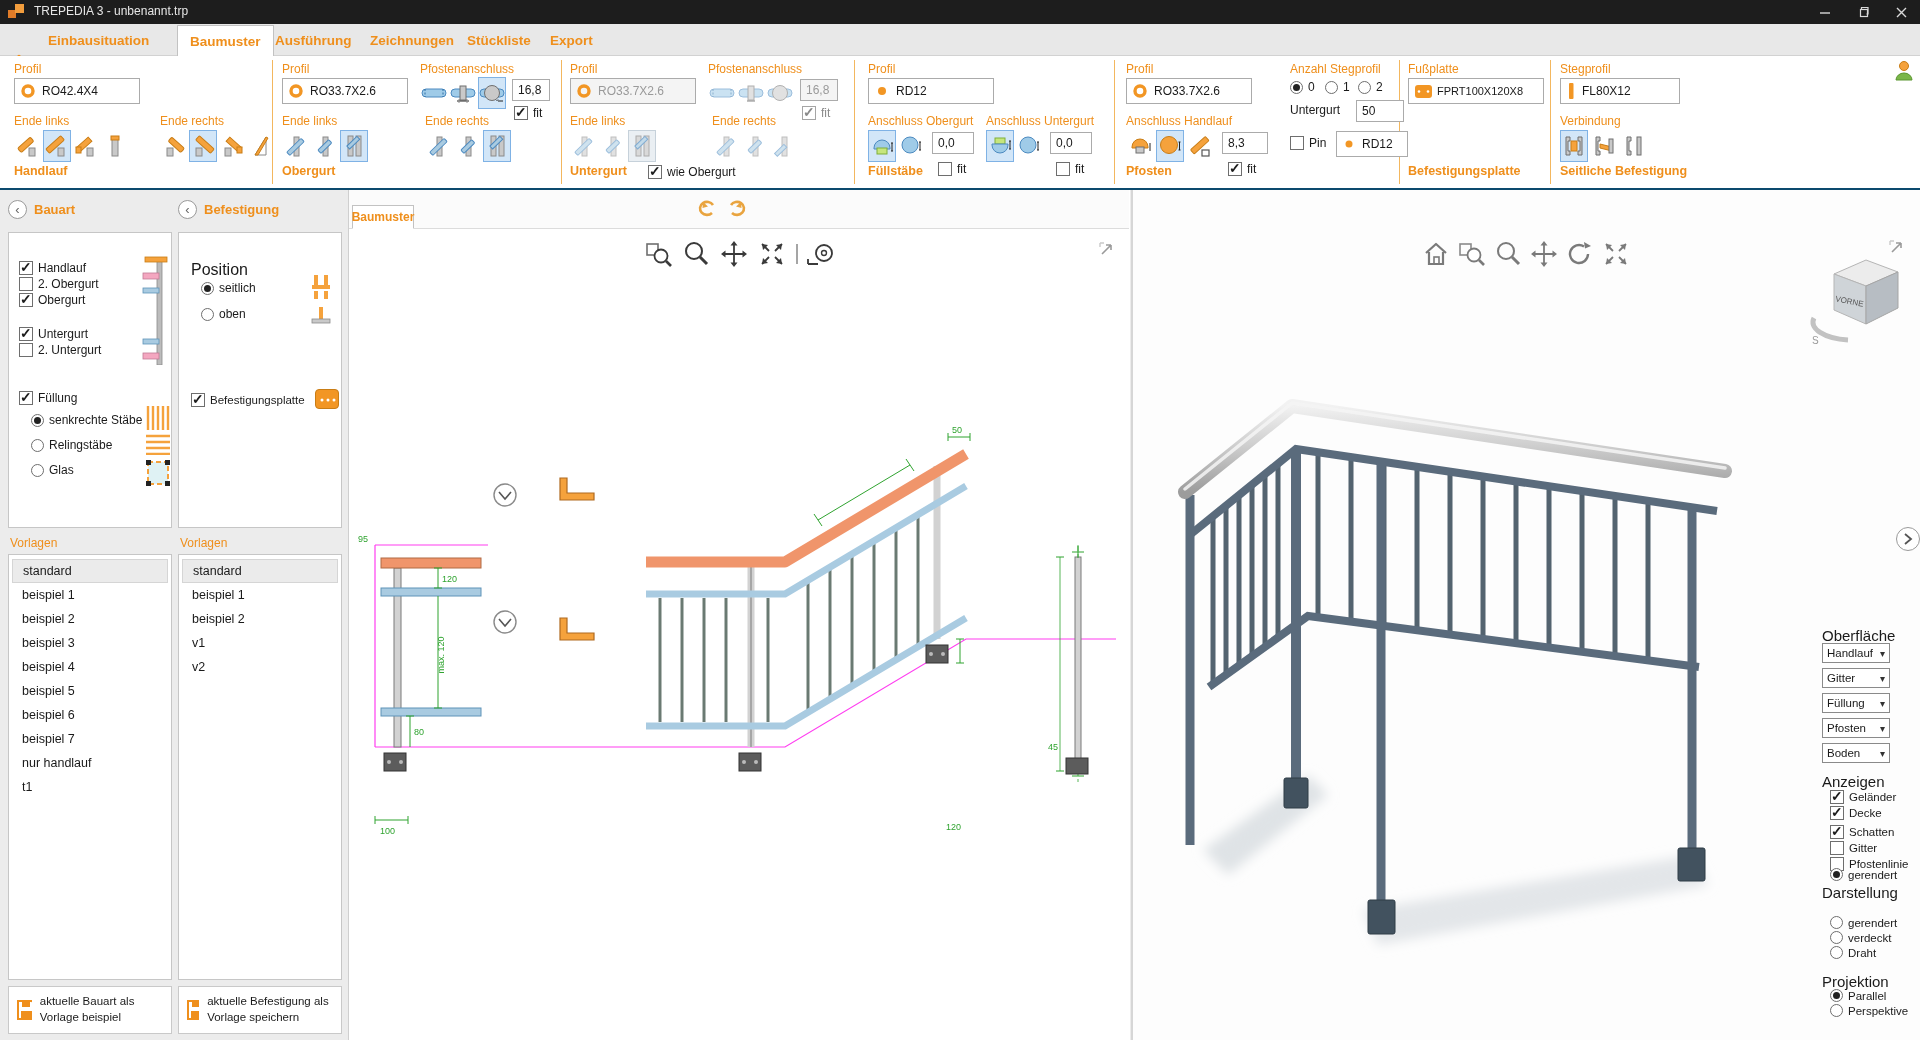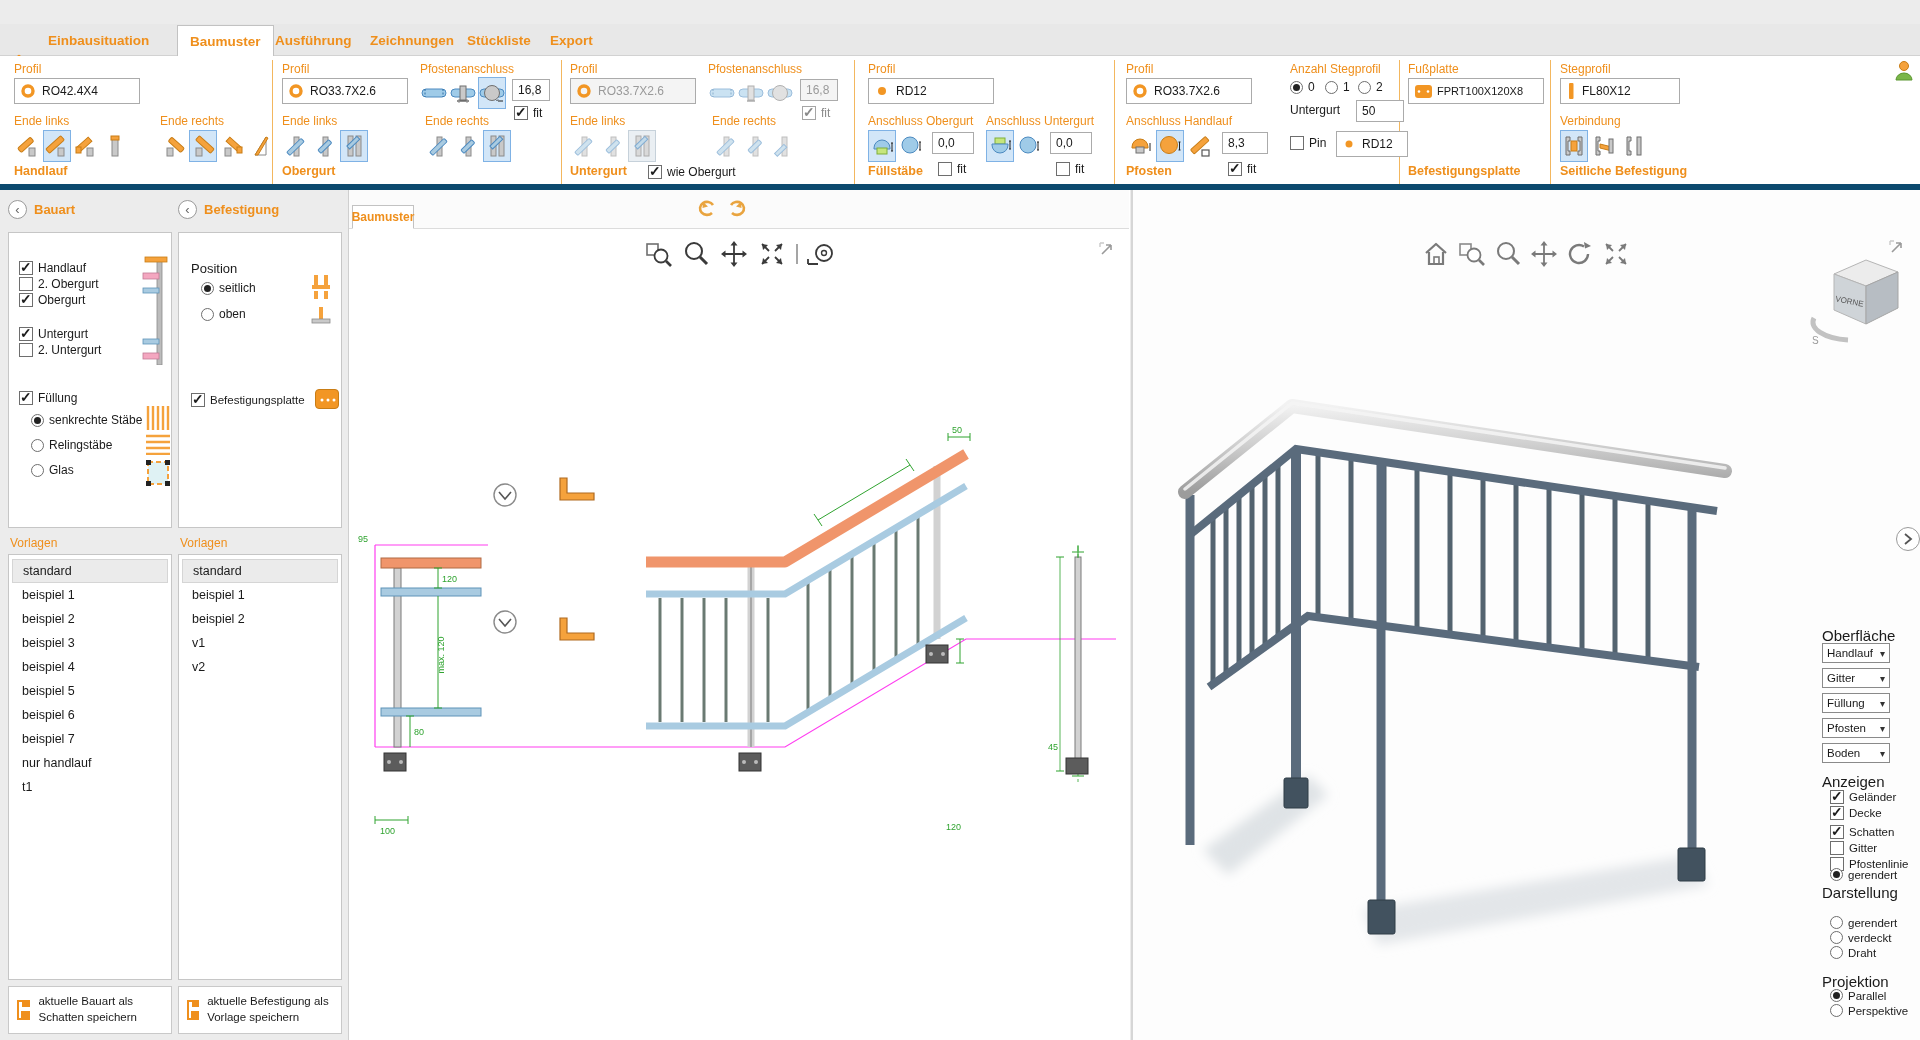--- a/index.html
+++ b/index.html
@@ -12,21 +12,21 @@
   .titlebar { position:absolute; left:0; top:0; width:1920px; height:24px; background:#1d1d1d; color:#e6e6e6; }
   .title-text { position:absolute; left:34px; top:4px; font-size:12px; color:#e6e6e6; white-space:nowrap; }
   .winbtn { position:absolute; top:0; width:38px; height:24px; display:flex; align-items:center; justify-content:center; }
 
   
   .tabbar { position:absolute; left:0; top:24px; width:1920px; height:32px; background:#e8e8e8; border-bottom:1px solid #d2d2d2; }
   .navtab { position:absolute; top:25px; height:31px; display:flex; align-items:center; padding:0 12px; font-size:13.5px; font-weight:bold; color:#ef8f1c; cursor:default; }
   .navtab.active { background:#ffffff; border:1px solid #c2c2c2; border-bottom:none; }
 
   
-  .ribbon { position:absolute; left:0; top:56px; width:1920px; height:134px; background:#ffffff; border-bottom:6px solid #0c4a6e; }
+  .ribbon { position:absolute; left:0; top:56px; width:1920px; height:134px; background:#ffffff; border-bottom:2px solid #0c4a6e; }
   .rdiv { position:absolute; top:4px; width:1px; height:124px; background:#f3b75e; }
   .rlbl { position:absolute; font-size:12px; color:#ef8f1c; white-space:nowrap; }
   .grplbl { position:absolute; font-size:12.5px; font-weight:bold; color:#ef8f1c; white-space:nowrap; }
   .fld { position:absolute; height:26px; background:#fff; border:1px solid #ababab; display:flex; align-items:center; gap:7px; padding:0 6px; font-size:12px; color:#1a1a1a; white-space:nowrap; }
   .fld.dis { background:#f4f4f4; color:#9a9a9a; }
   .vfld { position:absolute; height:22px; background:#fff; border:1px solid #ababab; font-size:12px; color:#1a1a1a; display:flex; align-items:center; padding:0 5px; }
   .vfld.dis { background:#f4f4f4; color:#9a9a9a; }
   .icobtn { position:absolute; width:28px; height:32px; border:1px solid transparent; display:flex; align-items:center; justify-content:center; }
   .icobtn.sel { background:#d2e6f8; border:1px solid #7fb2e5; }
   .icobtn.dim { opacity:.55; }
@@ -62,20 +62,43 @@
   .dd::after { content:"▾"; font-size:10px; color:#333; }
   .sidelbl { position:absolute; font-size:15px; color:#1a1a1a; }
   .siderow { position:absolute; display:flex; align-items:center; gap:5px; font-size:11.5px; color:#1a1a1a; white-space:nowrap; }
   svg { display:block; }
 </style>
 </head>
 <body>
 
 <div id="app">
 
+  <div class="titlebar">
+    <svg class="abs" style="left:8px;top:4px" width="18" height="16">
+      <rect x="0" y="6" width="8" height="8" fill="#e07b28"></rect>
+        <rect x="7" y="0" width="9" height="9" fill="#f29d3d"></rect>
+    </svg>
+    <div class="title-text">TREPEDIA 3 - unbenannt.trp</div>
+    <div class="winbtn" style="left:1806px">
+      <svg width="11" height="11">
+          <line x1="0" y1="6" x2="10" y2="6" stroke="#d9d9d9" stroke-width="1.4"></line>
+        </svg>
+    </div>
+    <div class="winbtn" style="left:1844px">
+      <svg width="11" height="11">
+          <rect x="2.5" y="2.5" width="7" height="7" fill="none" stroke="#d9d9d9" stroke-width="1.2"></rect>
+          <polyline points="4.5,2.5 4.5,0.5 11,0.5 11,7 9.5,7" fill="none" stroke="#d9d9d9" stroke-width="1.2" transform="translate(-1,0)"></polyline>
+        </svg>
+    </div>
+    <div class="winbtn" style="left:1882px">
+      <svg width="11" height="11">
+          <path d="M1,1 L10,10 M10,1 L1,10" stroke="#d9d9d9" stroke-width="1.4"></path>
+        </svg>
+    </div>
+  </div>
 
   <div class="tabbar">
     <div class="abs" style="left:8px;top:28px">
       <svg width="22" height="22">
           <path d="M3,11 L11,4 L19,11" fill="none" stroke="#ef8f1c" stroke-width="2.4" stroke-linecap="round" stroke-linejoin="round"></path>
           <path d="M5.5,10.5 V18 H16.5 V10.5" fill="none" stroke="#ef8f1c" stroke-width="2.4" stroke-linejoin="round"></path>
         </svg>
     </div>
   </div>
   <div class="navtab" style="left:36px">
@@ -607,29 +630,29 @@
     <div class="listitem">beispiel 7</div>
     <div class="listitem">nur handlauf</div>
     <div class="listitem">t1</div>
   </div>
   <div class="savebtn" style="left:8px;top:986px;width:164px;height:48px">
     <svg width="24" height="24">
         <path d="M3,3 h14 l4,4 v14 h-18 z" fill="none" stroke="#ef8f1c" stroke-width="2"></path>
         <rect x="7" y="3" width="8" height="6" fill="#ef8f1c"></rect>
         <rect x="6" y="13" width="12" height="8" fill="#ef8f1c"></rect>
       </svg>
-    <span>aktuelle Bauart als Schatten speichern</span>
+    <span>aktuelle Bauart als Vorlage beispiel</span>
   </div>
 
   <div class="phead" style="left:178px;top:200px">
     <span class="backbtn">‹</span>
     <span class="ptitle">Befestigung</span>
   </div>
   <div class="pbox" style="left:178px;top:232px;width:164px;height:296px">
-    <div class="sidelbl" style="left:12px;top:28px;font-size:13px">Position</div>
+    <div class="sidelbl" style="left:12px;top:28px;font-size:16px">Position</div>
     <div class="ctlrow" style="left:22px;top:48px">
         <span class="rdo on"></span>
         <span>seitlich</span>
       </div>
     <div class="ctlrow" style="left:22px;top:74px">
         <span class="rdo"></span>
         <span>oben</span>
       </div>
     <svg class="abs" style="left:132px;top:40px" width="26" height="28">
         <rect x="3" y="2" width="4" height="11" fill="#f5a23c"></rect>

